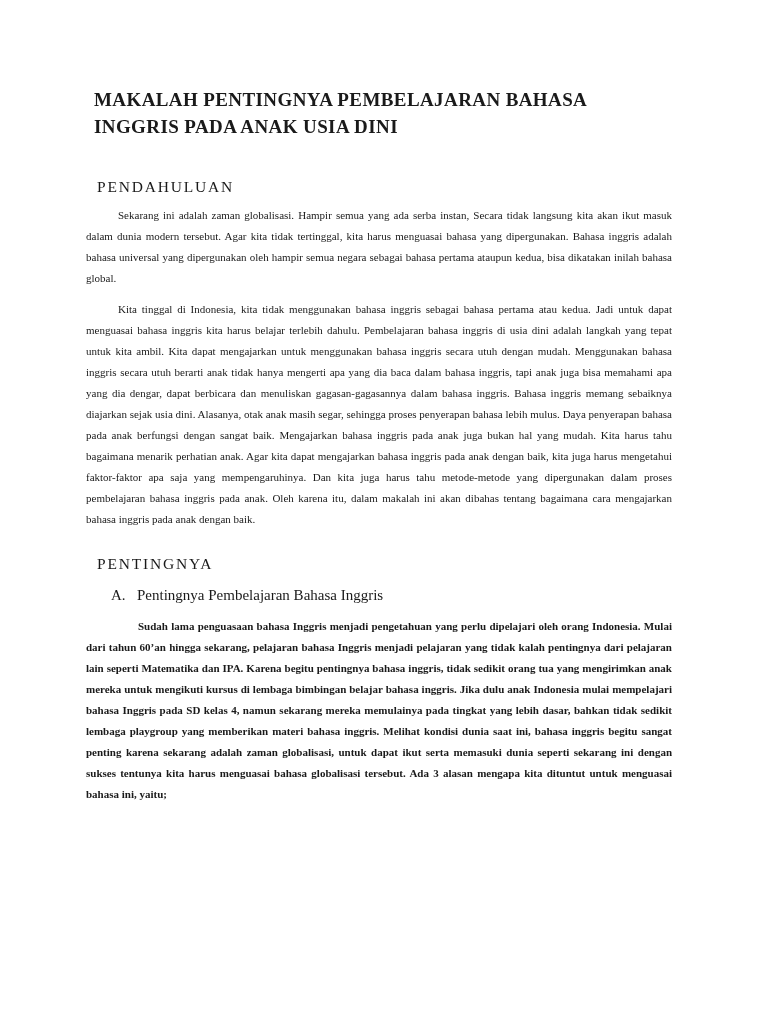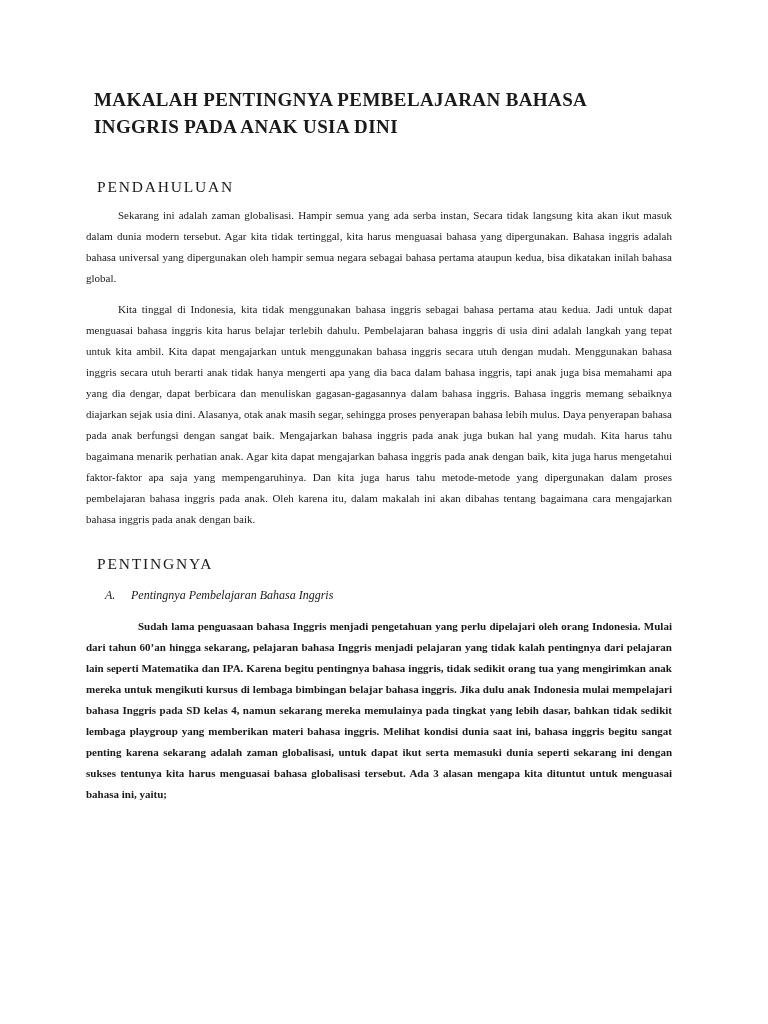--- a/index.html
+++ b/index.html
@@ -40,24 +40,23 @@
     margin: 10px 0 0 0;
     font-size: 11px;
     line-height: 21px;
     text-align: justify;
     text-justify: inter-word;
   }
   .first-para { margin-top: 8px; }
   .indent-sm { text-indent: 32px; }
   .indent-lg { text-indent: 52px; font-weight: bold; }
   .list-item {
-    margin: 11px 0 0 19px;
-    font-size: 12px;
+    margin: 11px 0 0 25px;
+    font-size: 15px;
     line-height: 21px;
-    font-style: italic;
   }
   .list-marker {
     display: inline-block;
     width: 26px;
   }
 </style>
 </head>
 <body>
 
 <div class="page">

